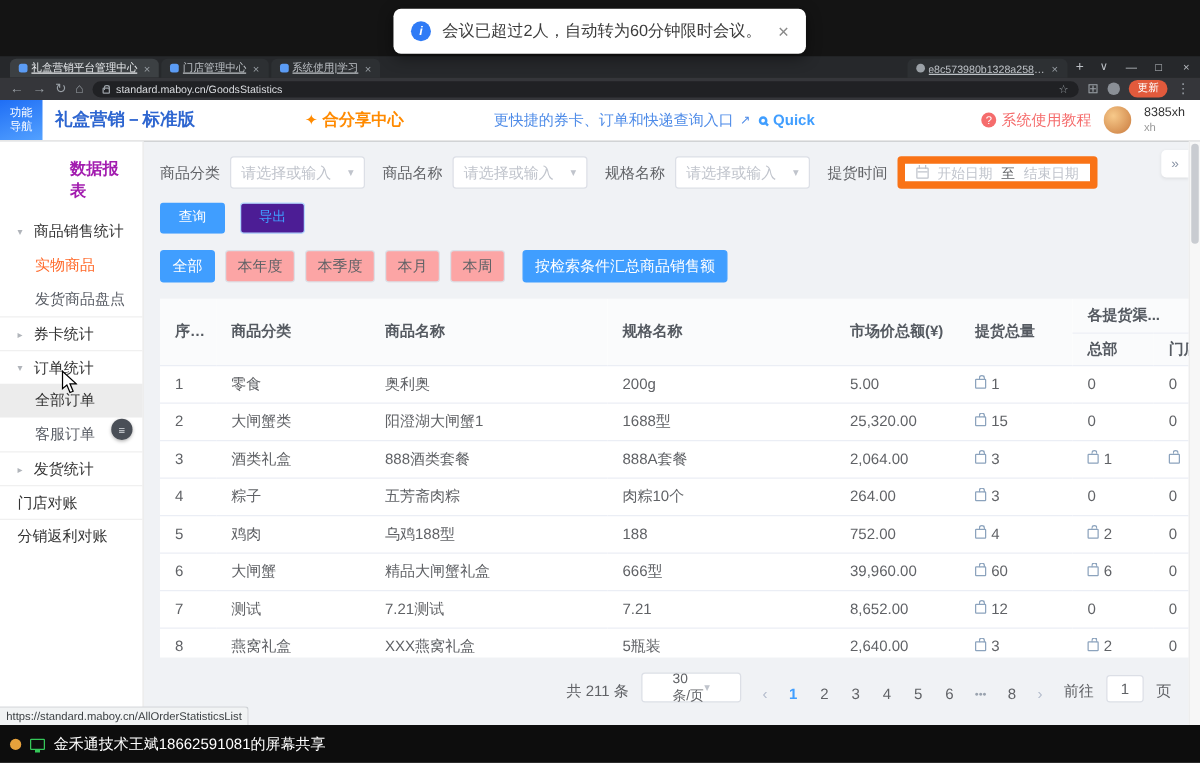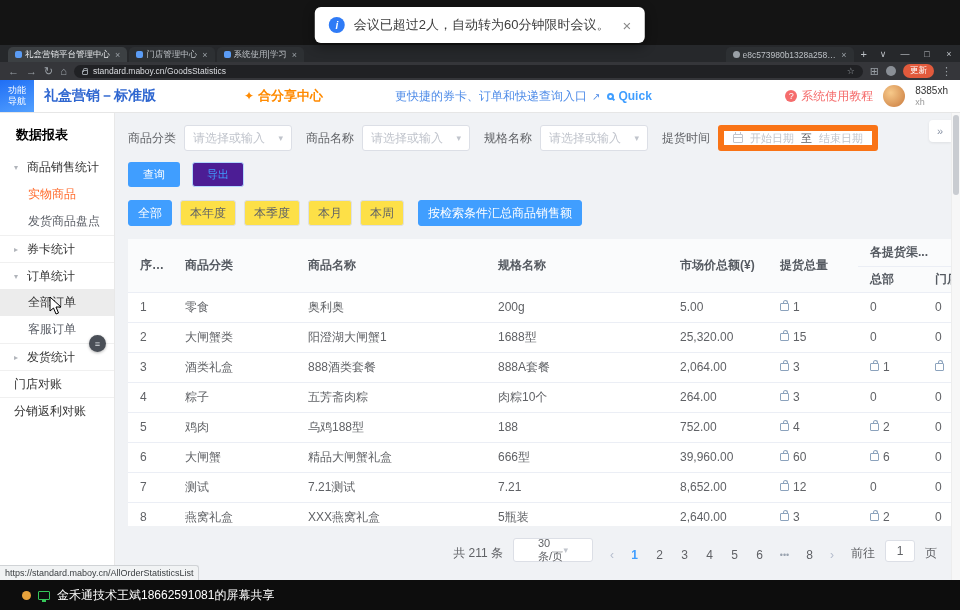--- a/index.html
+++ b/index.html
@@ -18,21 +18,21 @@
   
   .tabstrip{position:absolute;top:45px;left:0;width:100%;height:17px;background:#26282b;display:flex;
             align-items:flex-end;padding-left:8px;}
   .tab{height:15px;display:flex;align-items:center;gap:3px;padding:0 7px;font-size:8.5px;color:#bdc1c6;
        background:#2d3033;border-radius:5px 5px 0 0;margin-right:2px;max-width:128px;white-space:nowrap;overflow:hidden;}
   .tab.active{background:#3c4043;color:#e8eaed;}
   .tab.far{margin-left:auto;}
   .fav{width:7px;height:7px;border-radius:2px;background:#5b9cf5;flex:none;}
   .fav.g{background:#9aa0a6;border-radius:50%;}
   .tab .x{font-size:9px;color:#9aa0a6;margin-left:2px;flex:none;}
-  .tlabel{overflow:hidden;text-overflow:ellipsis;}
+  .tlabel{overflow:hidden;text-overflow:ellipsis;text-decoration:underline;}
   .newtab{color:#bdc1c6;font-size:11px;margin:0 5px;align-self:center;}
   .winctl{display:flex;align-self:stretch;align-items:center;}
   .winctl span{width:22px;text-align:center;color:#bdc1c6;font-size:9px;}
 
   
   .navbar{position:absolute;top:62px;left:0;width:100%;height:18px;background:#35363a;display:flex;
           align-items:center;gap:7px;padding:0 8px;color:#9aa0a6;}
   .nv{font-size:11px;line-height:1;}
   .addr{flex:1;height:13px;background:#202124;border-radius:7px;display:flex;align-items:center;gap:5px;
         padding:0 8px;font-size:8.5px;color:#dadce0;min-width:0;}
@@ -62,21 +62,21 @@
   .qmark{width:12px;height:12px;border-radius:50%;background:#f56c6c;color:#fff;font-size:9px;display:flex;
          align-items:center;justify-content:center;}
   .avatar{width:22px;height:22px;border-radius:50%;background:radial-gradient(circle at 35% 35%,#f7c98a,#c97a3d);flex:none;}
   .ucol{line-height:1.15;}
   .uname{font-size:10px;color:#333;}
   .usub{font-size:9px;color:#999;}
 
   
   .workspace{position:absolute;top:113px;left:0;right:0;bottom:30px;background:#f0f2f5;overflow:hidden;}
   .sidebar{position:absolute;top:0;left:0;bottom:0;width:115px;background:#fff;border-right:1px solid #e8e8e8;}
-  .stitle{font-size:13px;font-weight:bold;color:#000000;padding:13px 16px 10px;}
+  .stitle{font-size:13px;font-weight:bold;color:#a21caf;padding:13px 16px 10px;margin-left:40px;}
   .side-item{height:27px;display:flex;align-items:center;font-size:12px;color:#333;padding-left:14px;cursor:pointer;white-space:nowrap;}
   .s-child{padding-left:28px;color:#5a5e66;}
   .s-child.on{color:#ff6a2b;}
   .s-child.sel{background:#ececec;color:#333;}
   .sec{border-top:1px solid #f0f0f0;}
   .car{font-size:8px;color:#b0b4ba;margin-right:5px;width:8px;flex:none;}
 
   .handle{position:absolute;left:89px;top:222px;width:17px;height:17px;border-radius:50%;background:#4a4f57;
           color:#dcdfe3;display:flex;align-items:center;justify-content:center;font-size:9px;
           box-shadow:0 1px 3px rgba(0,0,0,.3);z-index:5;cursor:pointer;}
@@ -94,21 +94,21 @@
   .cal{width:10px;height:9px;border:1px solid #c0c4cc;border-radius:1px;position:relative;flex:none;}
   .cal::before{content:"";position:absolute;top:-3px;left:1px;width:1px;height:3px;background:#c0c4cc;box-shadow:5px 0 0 #c0c4cc;}
   .cal::after{content:"";position:absolute;top:2px;left:0;right:0;height:1px;background:#c0c4cc;}
 
   .btn-row{margin-top:11px;display:flex;gap:12px;}
   .btn{font-size:11px;border-radius:3px;padding:6px 14px;line-height:1;border:1px solid transparent;cursor:pointer;}
   .btn.primary{background:#409eff;color:#fff;}
   .btn.plain{background:#4c1d95;border-color:#b3d8ff;color:#409eff;}
 
   .quick-row{margin-top:13px;display:flex;gap:8px;align-items:center;}
-  .qbtn{font-size:12px;padding:5px 9px;border-radius:3px;border:1px solid #dcdfe6;background:#fde047;color:#606266;
+  .qbtn{font-size:12px;padding:5px 9px;border-radius:3px;border:1px solid #dcdfe6;background:#fca5a5;color:#606266;
         line-height:1.2;cursor:pointer;white-space:nowrap;}
   .qbtn.on{background:#409eff;border-color:#409eff;color:#fff;}
   .qbtn.summary{background:#409eff;border-color:#409eff;color:#fff;margin-left:6px;}
 
   .table-card{margin-top:13px;background:#fff;height:287px;overflow:hidden;}
   table{border-collapse:collapse;table-layout:fixed;width:860px;font-size:12px;color:#606266;}
   th{font-weight:600;color:#555a61;text-align:left;padding:0 12px;white-space:nowrap;overflow:hidden;
      text-overflow:ellipsis;border-bottom:1px solid #ebeef5;background:#fafbfc;}
   thead tr:first-child th{height:27px;}
   thead tr:last-child th{height:26px;}
@@ -135,21 +135,21 @@
                 box-shadow:0 1px 3px rgba(0,0,0,.08);cursor:pointer;}
 
   .scrollbar{position:absolute;top:0;right:0;bottom:0;width:9px;background:#f7f7f7;border-left:1px solid #ededed;}
   .thumb{position:absolute;top:2px;left:1px;width:6px;height:80px;background:#c9ccd1;border-radius:3px;cursor:pointer;}
 
   .status-bubble{position:absolute;left:0;bottom:0;background:#f1f3f4;border:1px solid #d0d3d6;border-left:none;
                  border-bottom:none;font-size:9px;color:#3c4043;padding:2px 5px;border-radius:0 3px 0 0;white-space:nowrap;}
 
   
   .share-bar{position:absolute;left:0;bottom:0;width:100%;height:30px;background:#0d0d0d;display:flex;
-             align-items:center;gap:7px;padding-left:22px;}
+             align-items:center;gap:7px;padding-left:8px;}
   .rec{width:9px;height:9px;border-radius:50%;background:#e7a23c;flex:none;}
   .mon{width:12px;height:9px;border:1px solid #35c759;border-radius:1px;position:relative;flex:none;}
   .mon::after{content:"";position:absolute;left:3px;bottom:-3px;width:4px;height:2px;background:#35c759;}
   .share-text{color:#fff;font-size:12px;white-space:nowrap;}
 
   .cursor{position:absolute;left:49px;top:296px;z-index:95;pointer-events:none;}
 </style>
 </head>
 <body>
 

